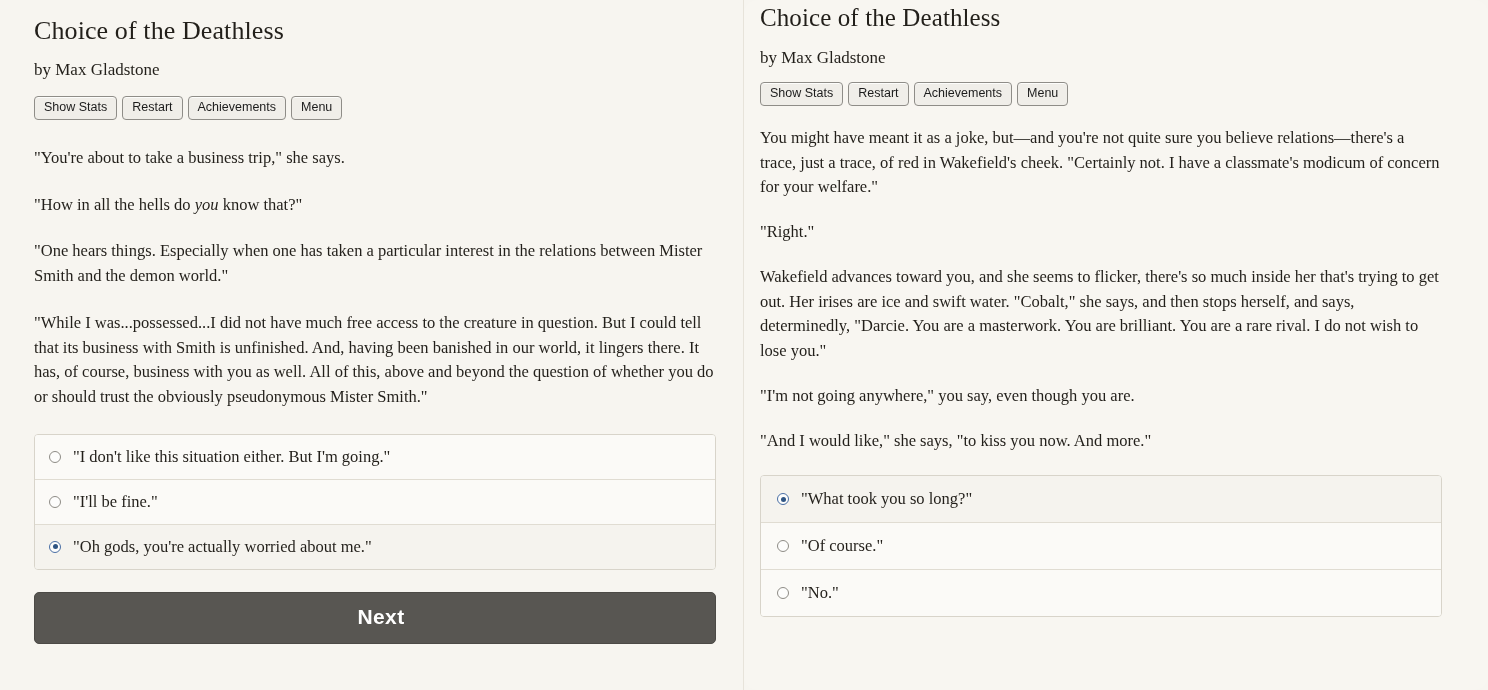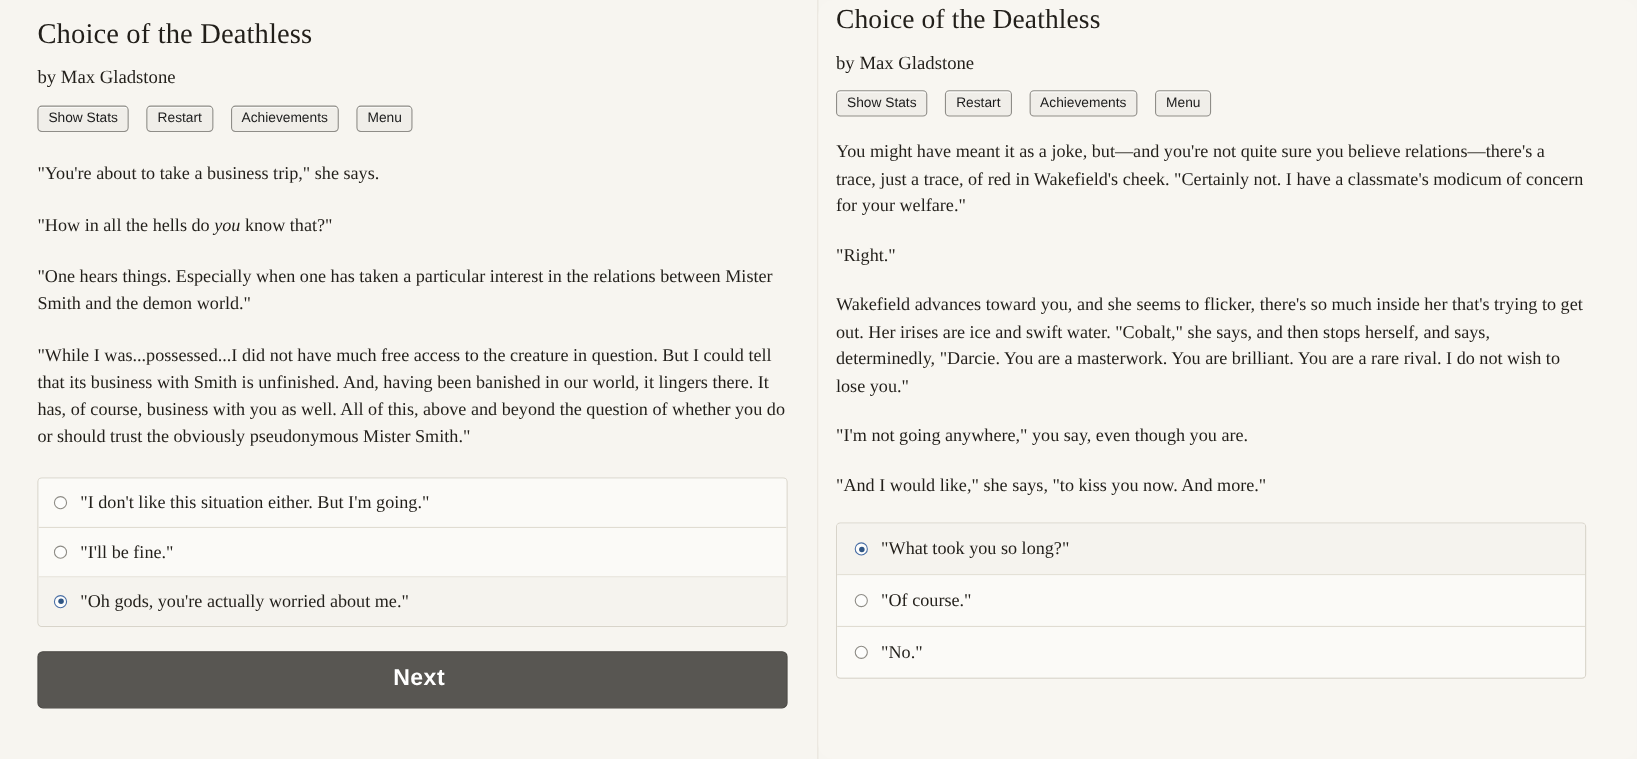--- a/index.html
+++ b/index.html
@@ -50,21 +50,21 @@
     margin: 8px 0 0 0;
     letter-spacing: 0.1px;
   }
   .byline {
     font-size: 17px;
     margin: 14px 0 0 0;
   }
   .btn-row {
     margin-top: 16px;
     display: flex;
-    gap: 16px;
+    gap: 5px;
     align-items: center;
   }
   .ui-btn {
     font-family: "Liberation Sans", sans-serif;
     font-size: 12.5px;
     color: #1c1c1c;
     background: #f0eee9;
     border: 1px solid #8f8d88;
     border-radius: 4px;
     padding: 3px 9px 4px 9px;

